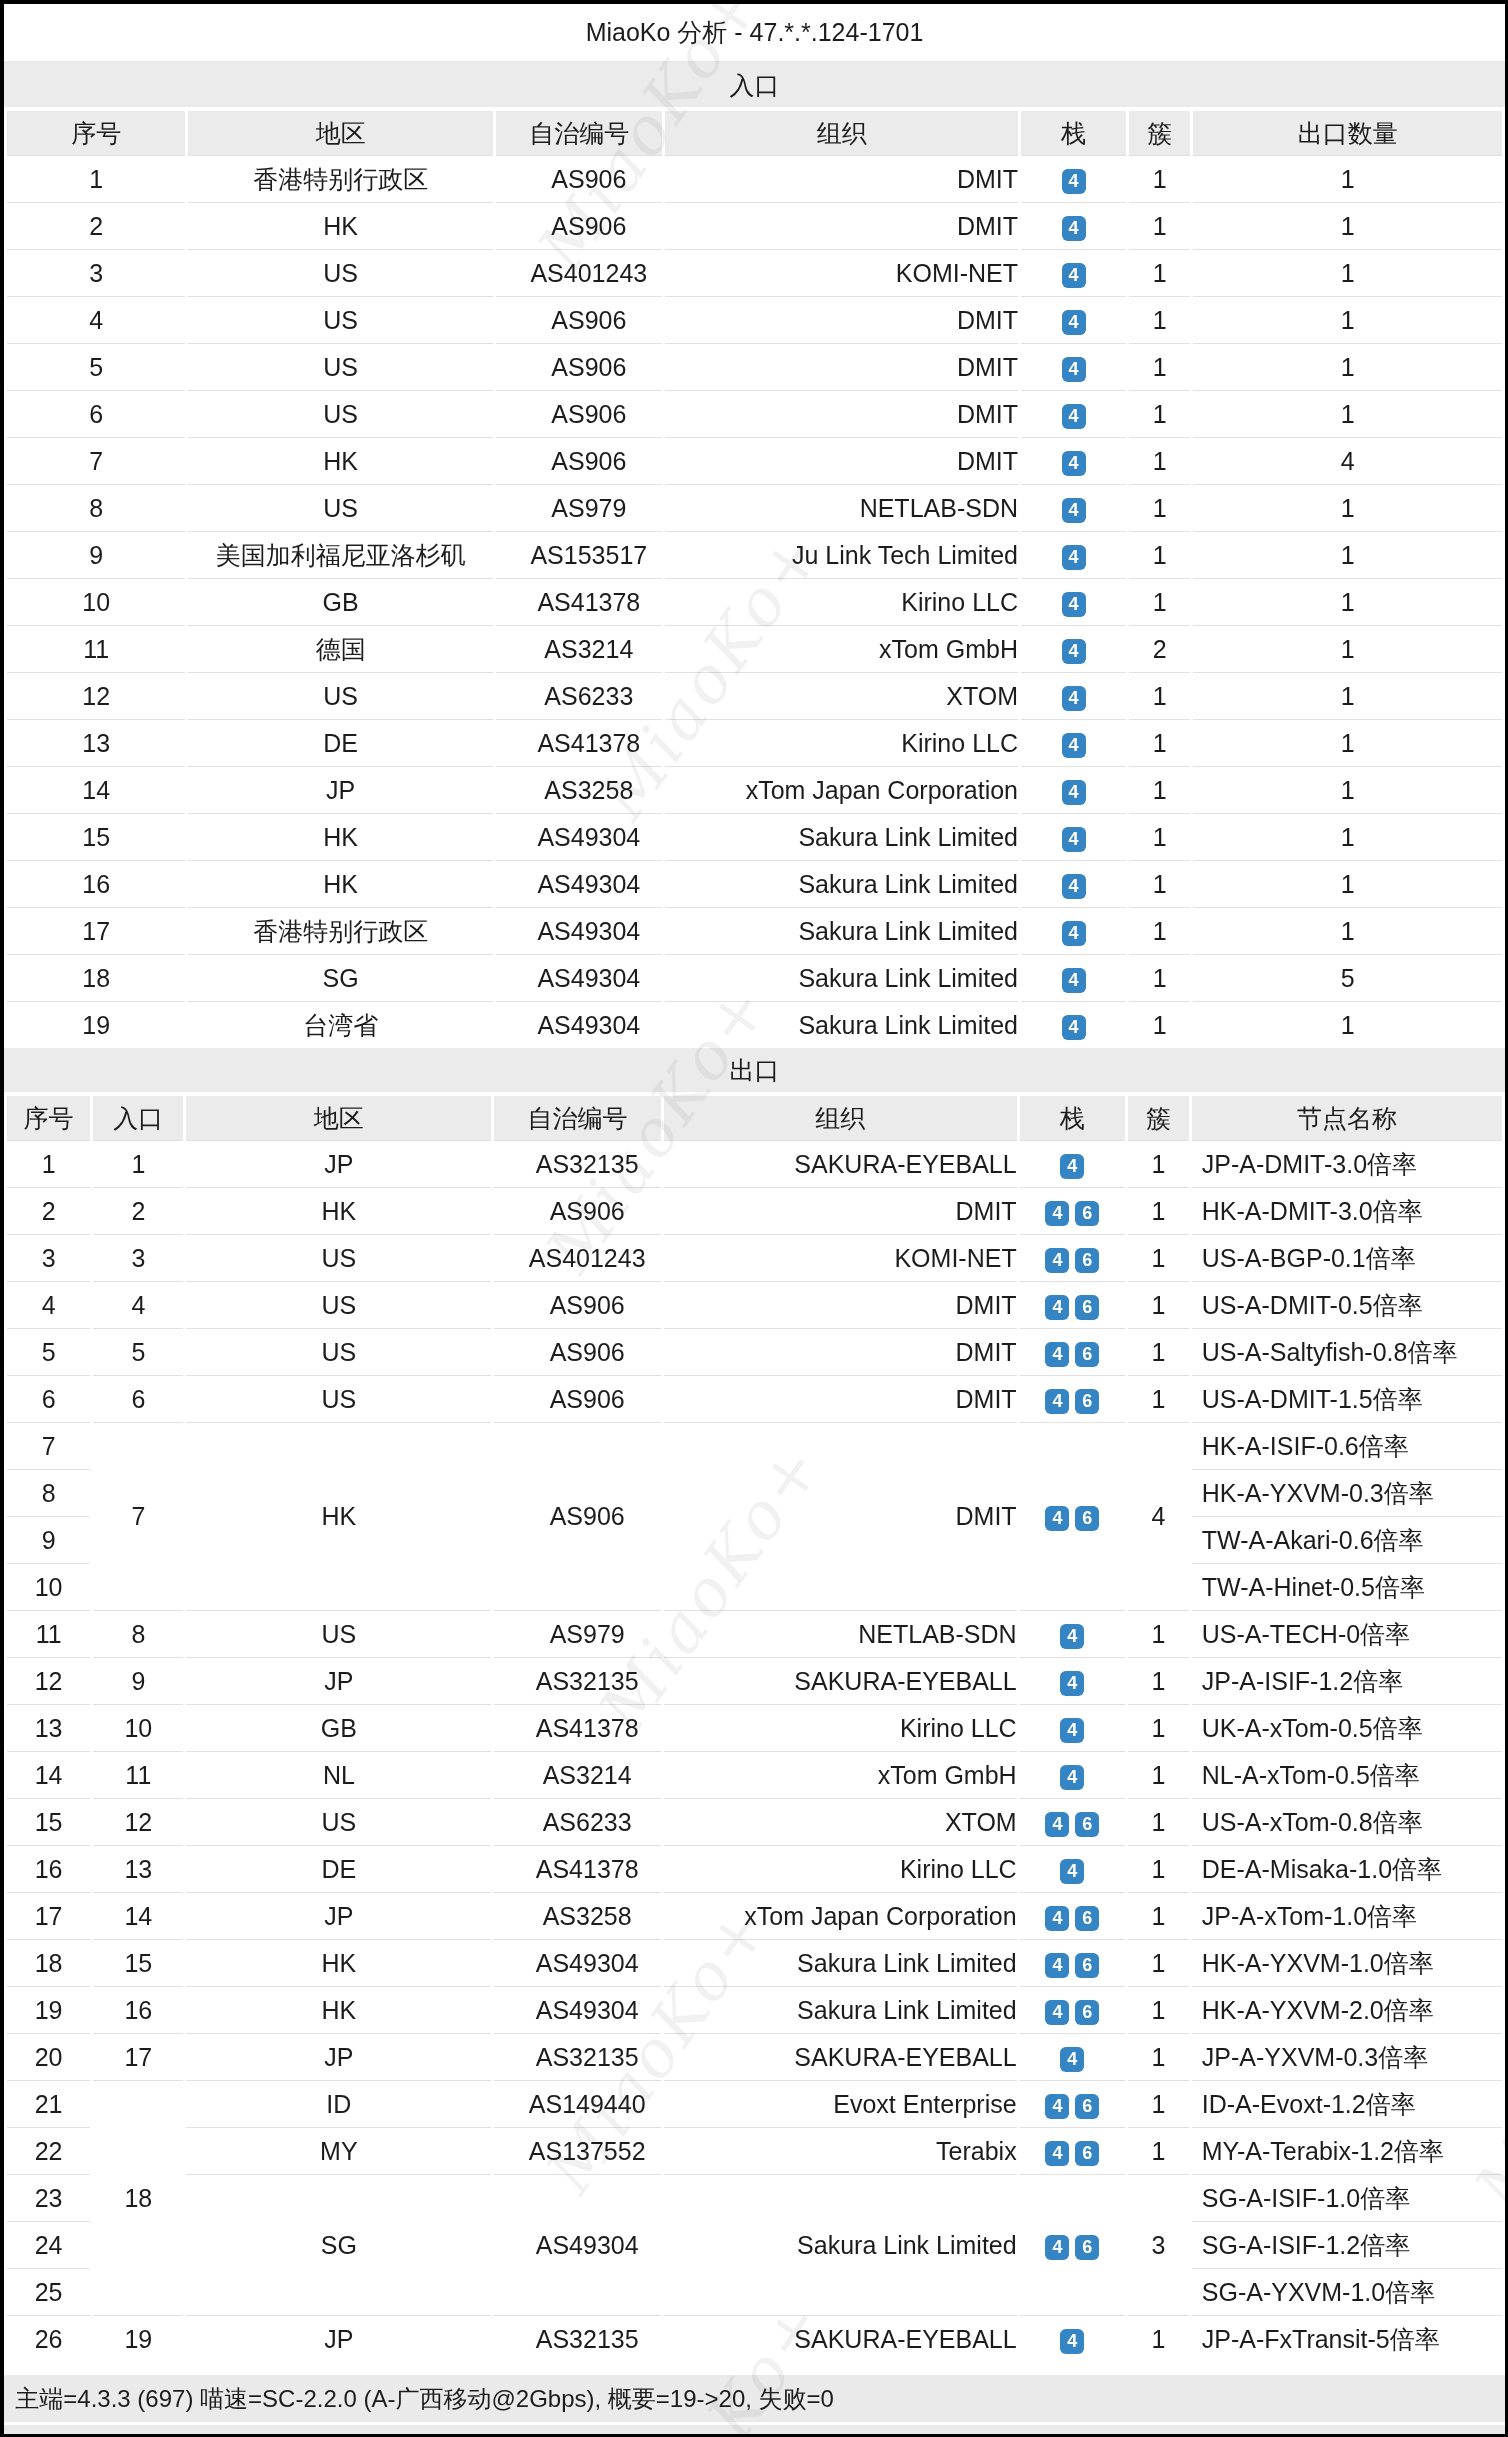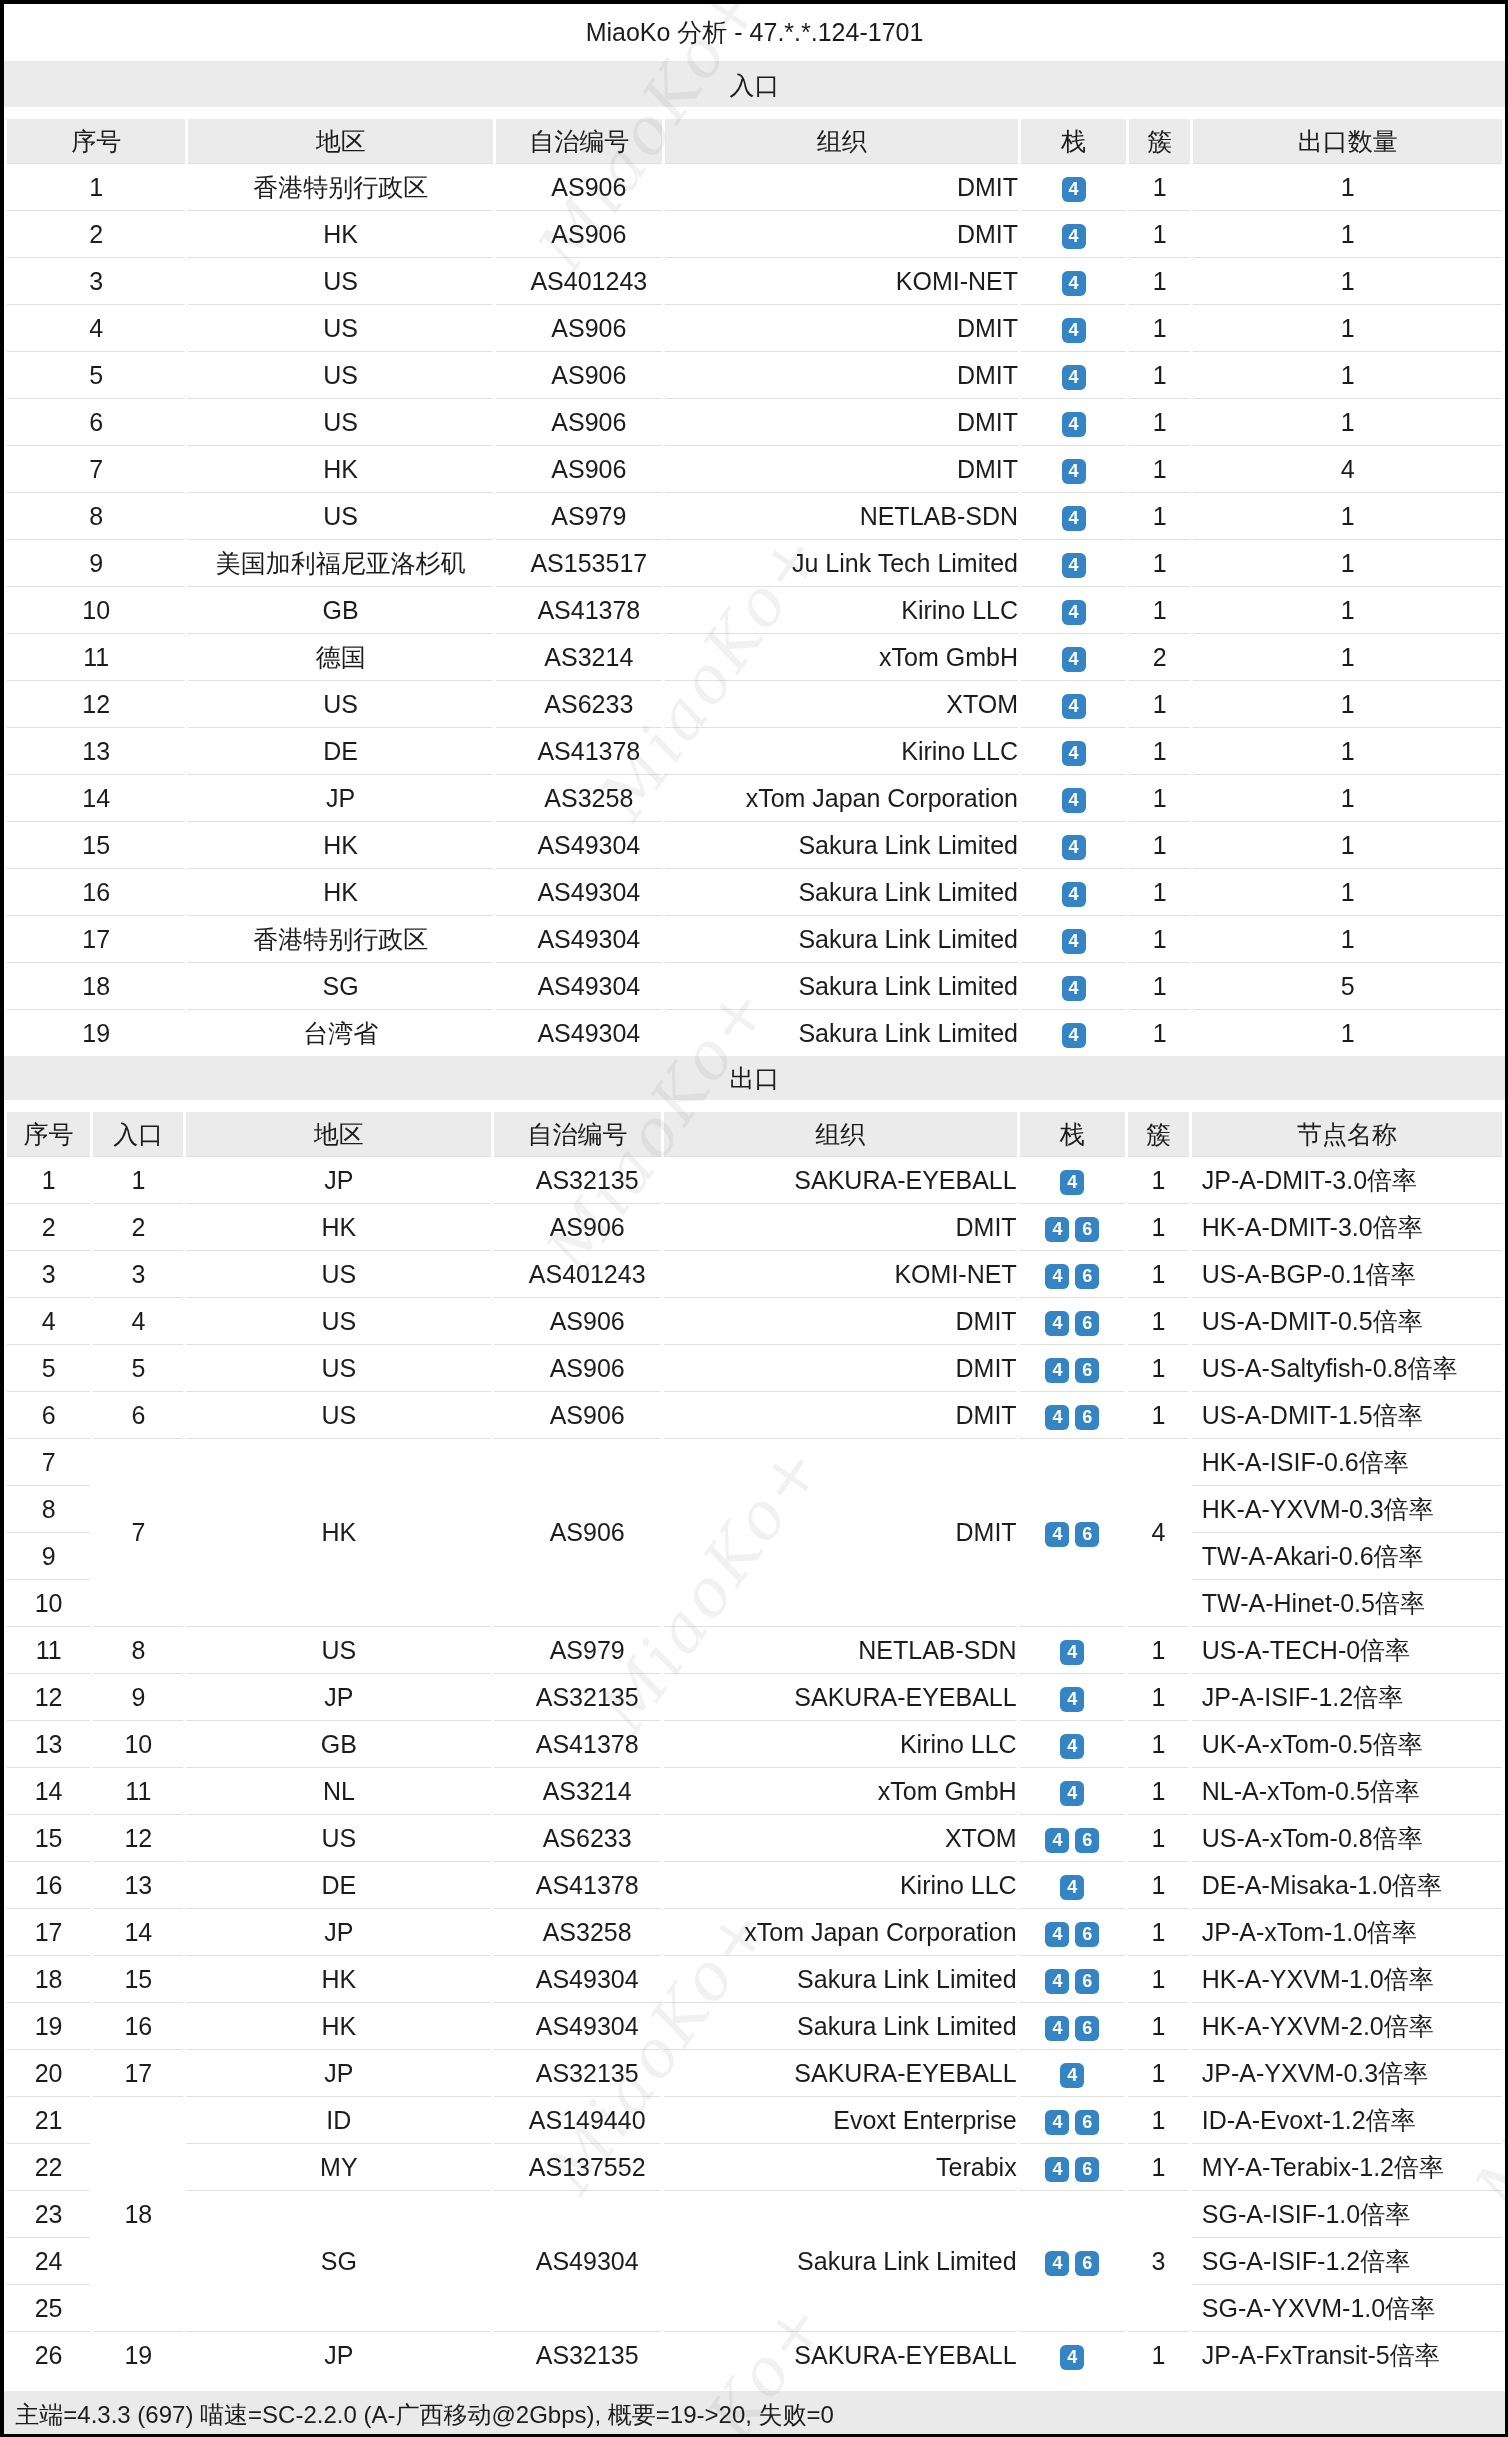--- a/index.html
+++ b/index.html
@@ -23,21 +23,21 @@
     height:44px;background:#ebebeb;
     display:flex;align-items:center;justify-content:center;
     font-size:25px;
     margin-bottom:0.8px;
   }
   table.tbl{
     width:100%;
     border-collapse:separate;
     border-spacing:3.2px 0;
     table-layout:fixed;
-    margin-top:12px;
+    margin-top:4px;
   }
   .tbl th{
     background:#ebebeb;
     height:44px;
     font-weight:400;
     font-size:25px;
     padding:0;
     text-align:center;
     vertical-align:middle;
   }

